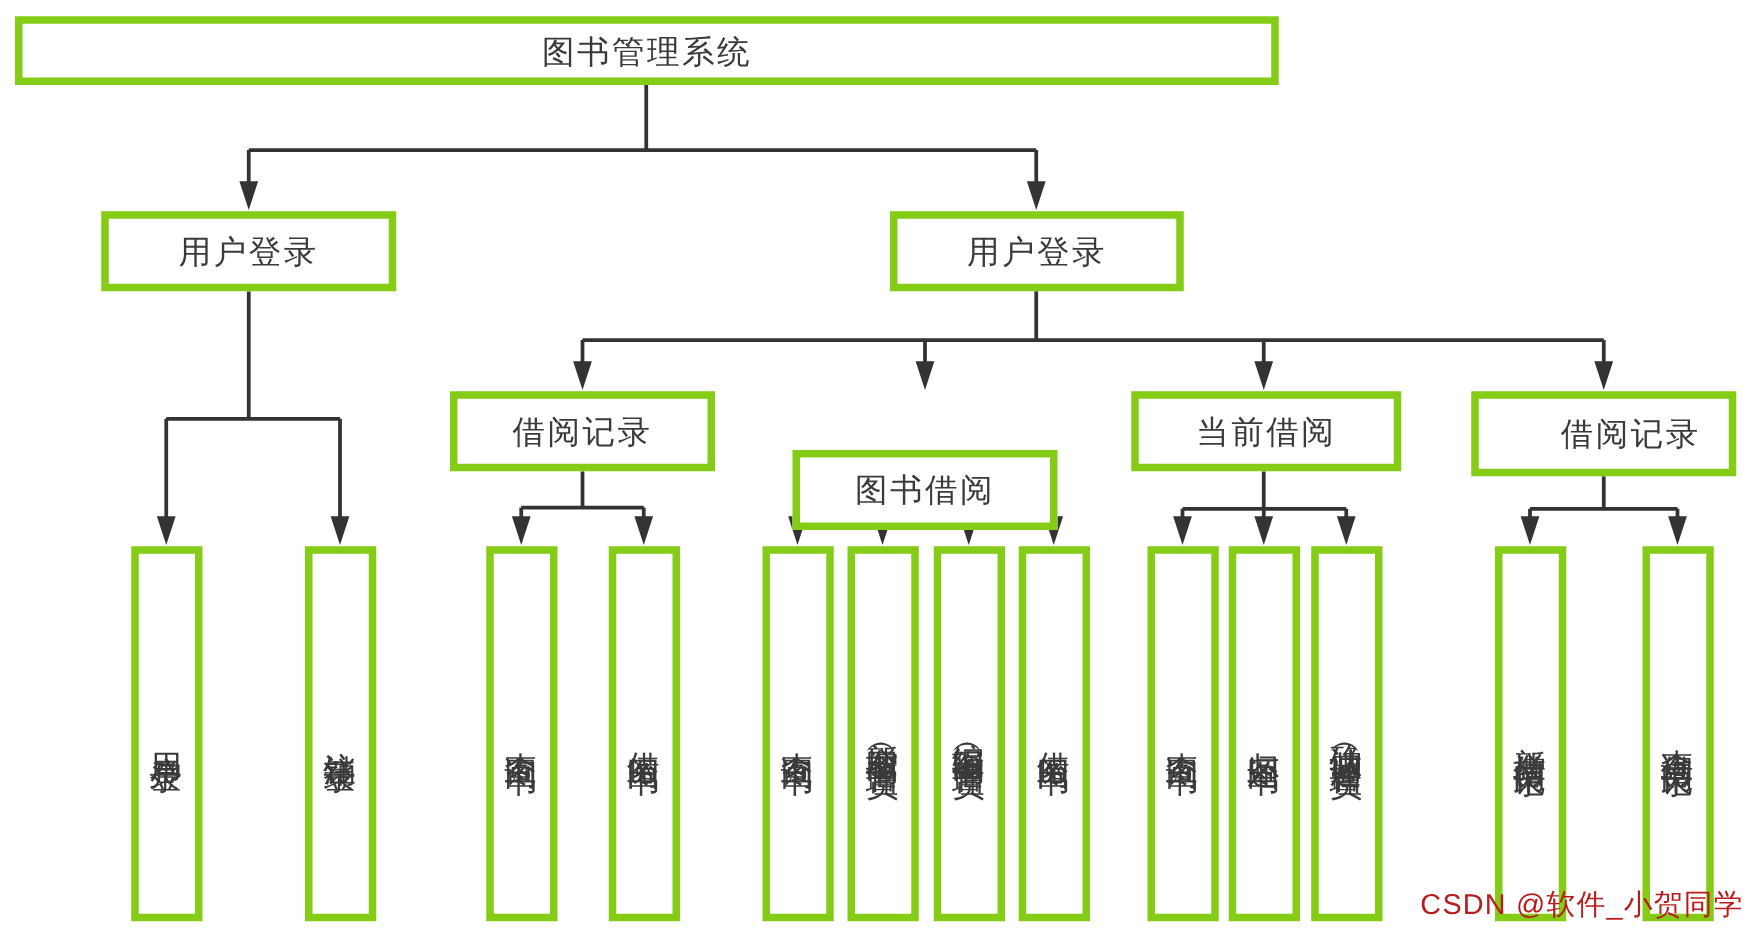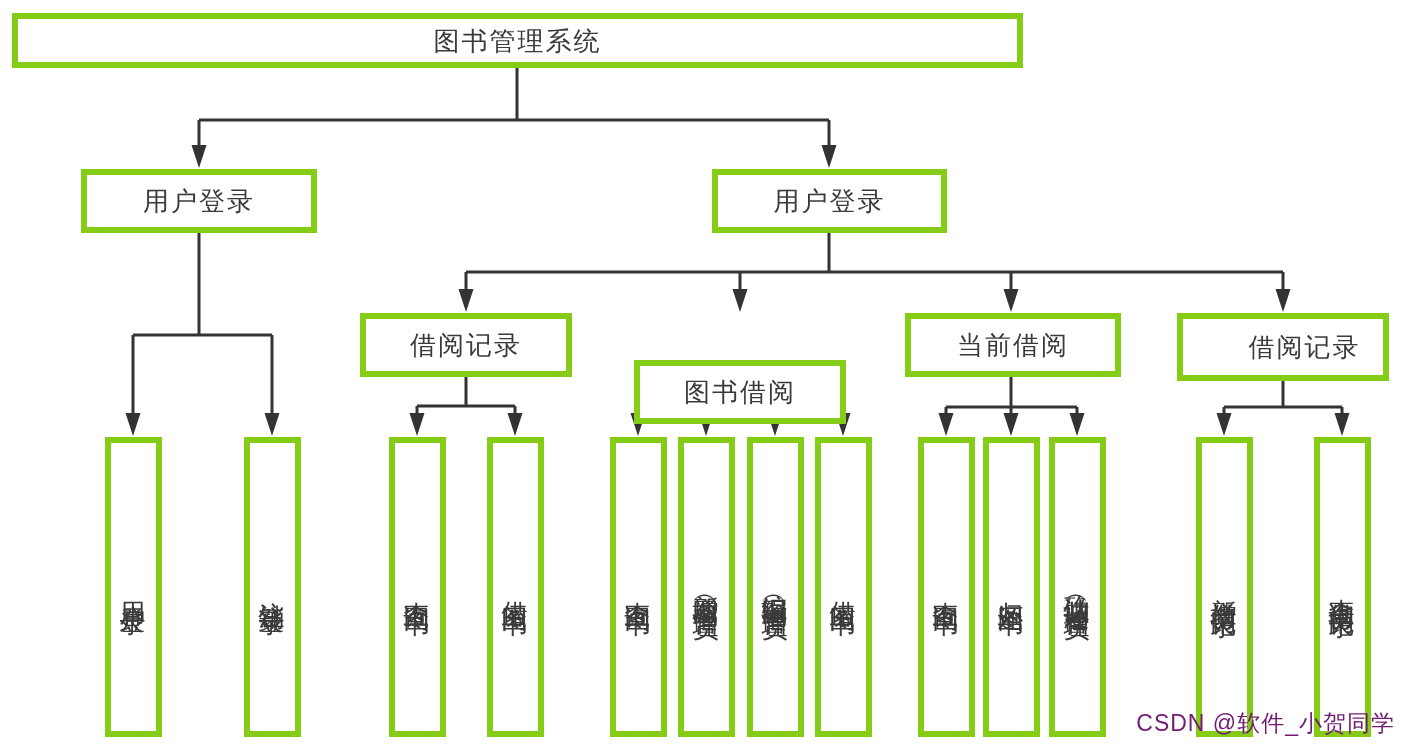--- a/index.html
+++ b/index.html
@@ -54,21 +54,21 @@
     text-orientation: mixed;
   }
   .leaf .lbl {
     letter-spacing: 3px;
   }
   .watermark {
     position: absolute;
     right: 10px;
     bottom: 8px;
     z-index: 5;
-    color: #701a75;
+    color: #b91c1c;
     font-size: 23px;
     letter-spacing: 1px;
     white-space: nowrap;
   }
 </style>
 </head>
 <body>
 
 <div class="canvas">
 

